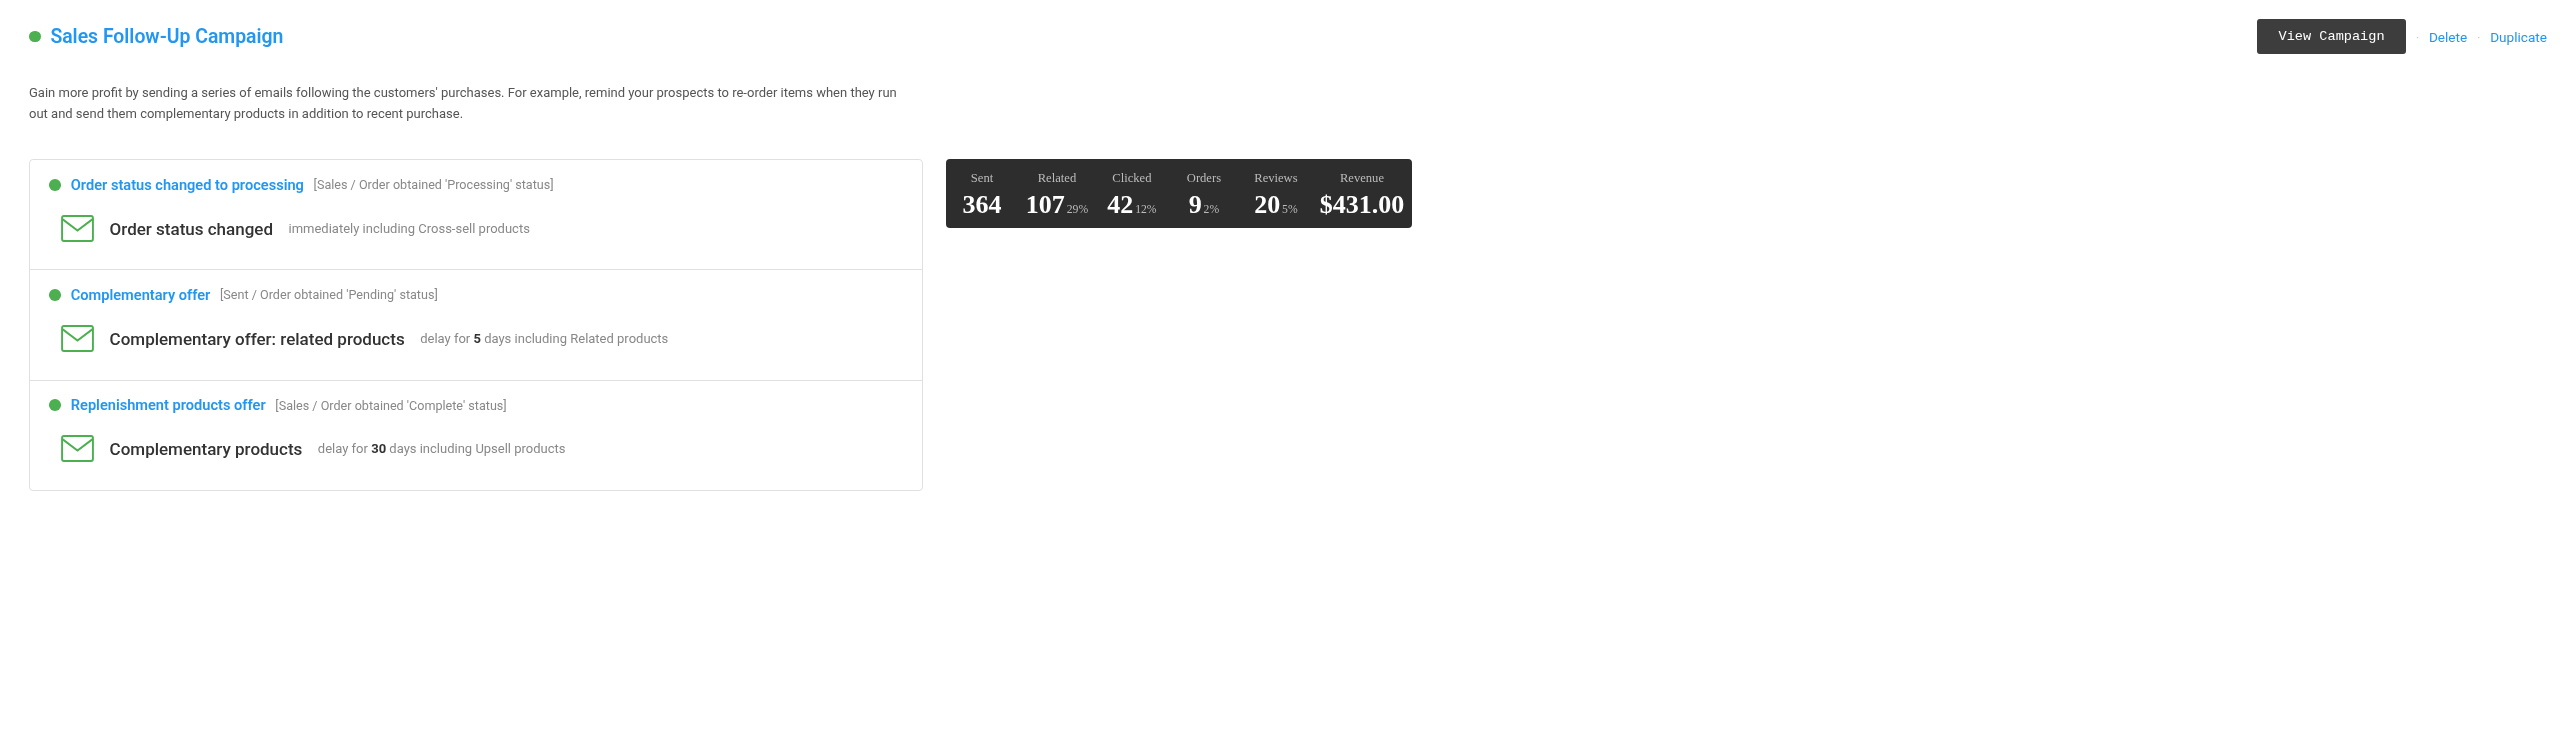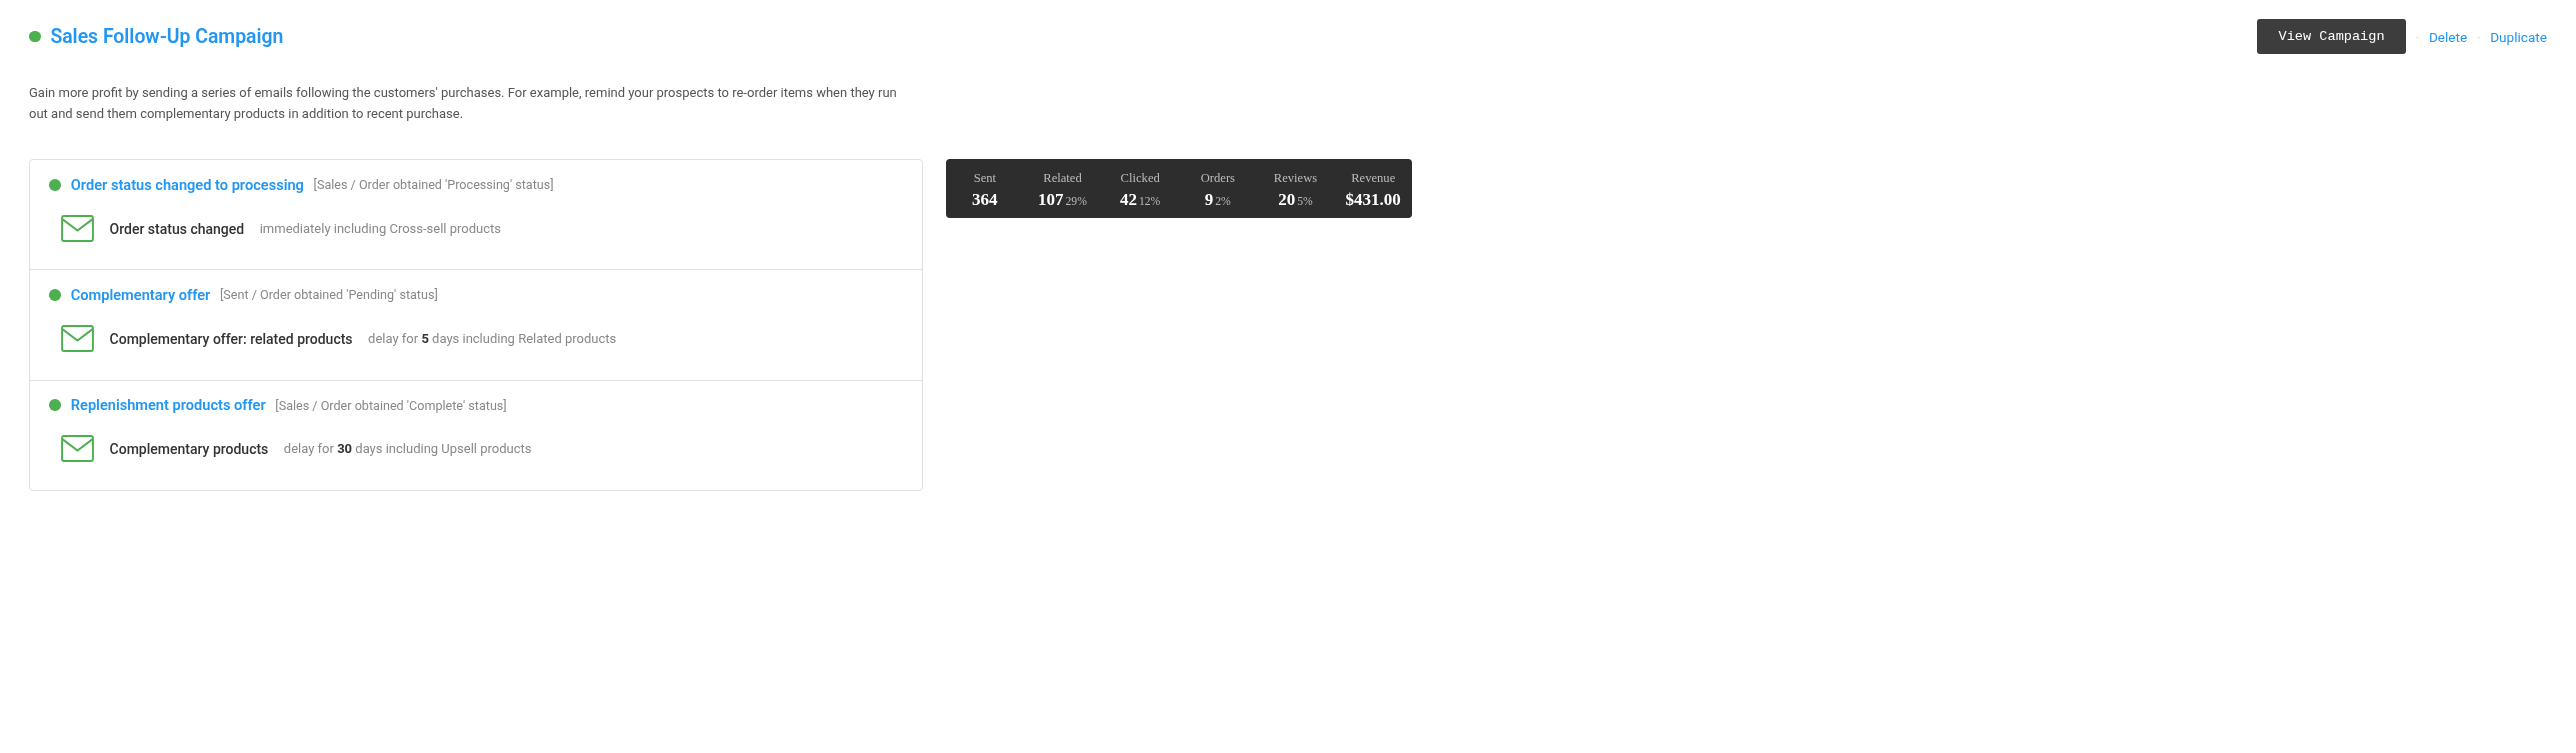--- a/index.html
+++ b/index.html
@@ -125,21 +125,21 @@
       background: #fff;
     }
 
     .email-icon {
       width: 33px;
       height: 27px;
       flex-shrink: 0;
     }
 
     .email-label {
-      font-size: 14px;
+      font-size: 17px;
       font-weight: 500;
       color: #333;
     }
 
     .email-details {
       font-size: 13px;
       color: #888;
     }
 
     .email-details strong {
@@ -170,21 +170,21 @@
 
     .stats-col-label {
       font-size: 12.6px;
       color: #bbb;
       font-weight: 400;
       display: block;
       margin-bottom: 3.9px;
     }
 
     .stats-col-value {
-      font-size: 17px;
+      font-size: 26px;
       font-weight: 700;
       color: #fff;
       display: inline;
     }
 
     .stats-col-pct {
       font-size: 11.7px;
       color: #bbb;
       font-weight: 400;
       margin-left: 1.9px;

